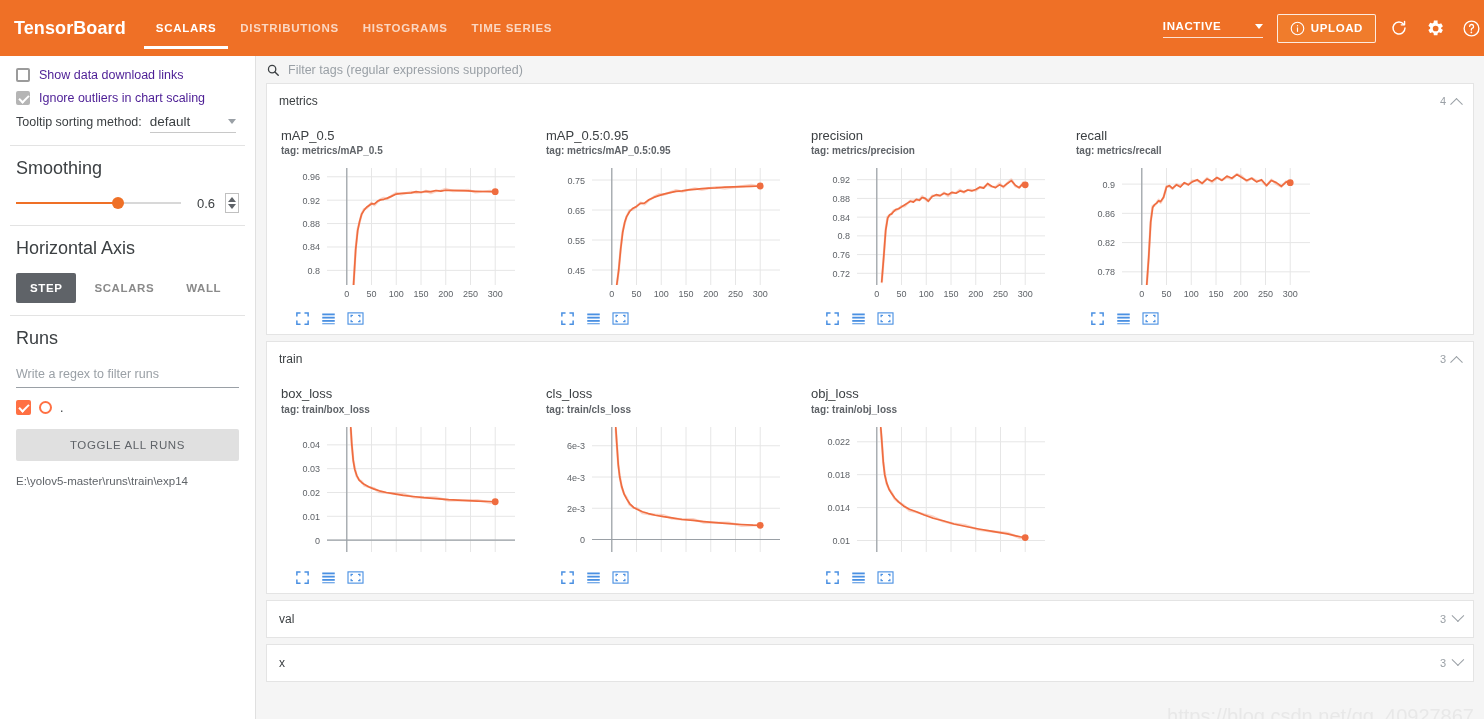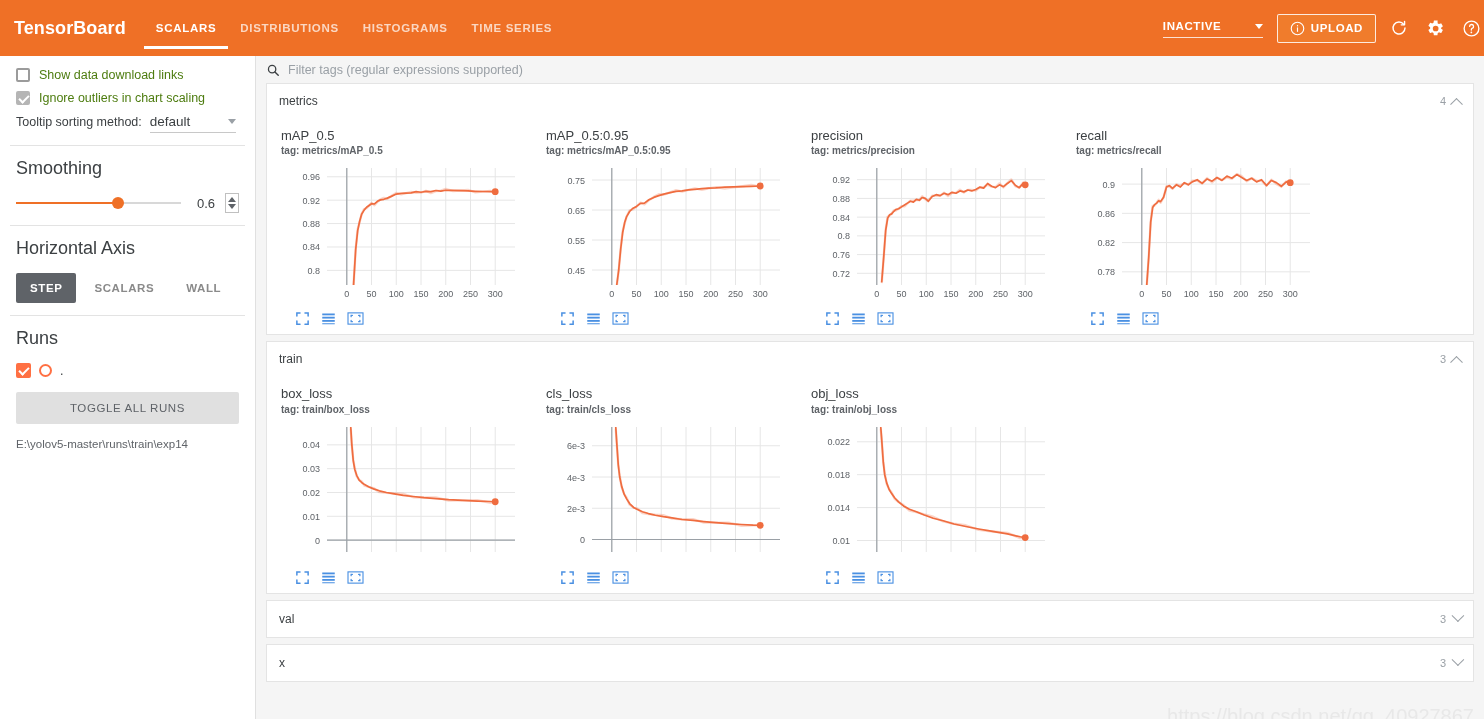--- a/index.html
+++ b/index.html
@@ -116,21 +116,21 @@
   }
   .chk.checked-grey::after {
     content: "";
     position: absolute;
     left: 3px; top: 0px;
     width: 4px; height: 8px;
     border: solid #fff;
     border-width: 0 2px 2px 0;
     transform: rotate(45deg);
   }
-  .chk-label { color: #4d7c0f; font-size: 12.5px; }
+  .chk-label { color: #4c1d95; font-size: 12.5px; }
   .tooltip-row { display: flex; align-items: baseline; gap: 8px; margin-top: 6px; }
   .tooltip-row .lbl { color: #3c4043; font-size: 12.5px; }
   .select-underline {
     display: flex; align-items: center; justify-content: space-between;
     border-bottom: 1px solid #c8c8c8;
     min-width: 86px;
     padding-bottom: 3px;
     cursor: pointer;
   }
   .select-underline .val { font-size: 13.5px; color: #3c4043; }
@@ -364,20 +364,21 @@
         <div class="axis-btn active">STEP</div>
         <div class="axis-btn">SCALARS</div>
         <div class="axis-btn">WALL</div>
       </div>
     </div>
 
     <div class="sb-divider"></div>
 
     <div class="sb-section">
       <div class="sb-title">Runs</div>
+      <input class="regex-input" placeholder="Write a regex to filter runs" style="">
       <div class="run-row">
         <span class="chk-orange"></span>
         <span class="run-circle"></span>
         <span class="run-name">.</span>
       </div>
       <button class="toggle-all">TOGGLE ALL RUNS</button>
       <div class="run-path">E:\yolov5-master\runs\train\exp14</div>
     </div>
   </div>
 

